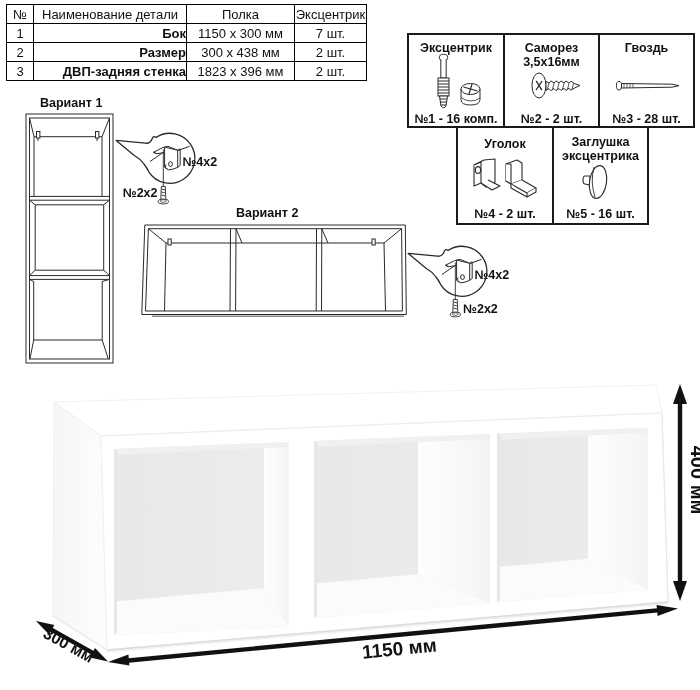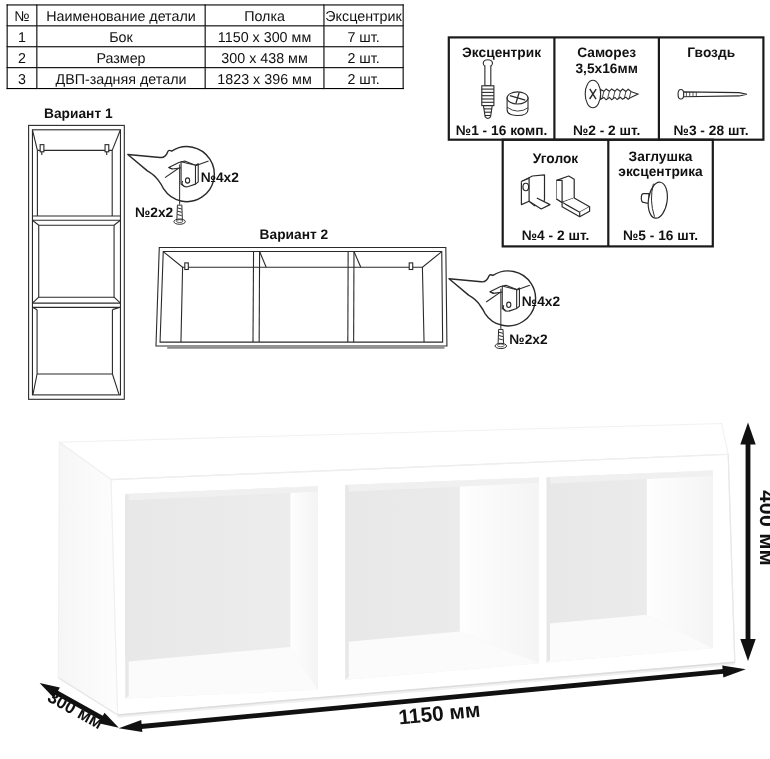--- a/index.html
+++ b/index.html
@@ -1,20 +1,20 @@
 <!DOCTYPE html>
 <html><head>
 <meta charset="utf-8">
 <style>
   html,body{margin:0;padding:0;background:#fff;}
   body{width:700px;height:690px;position:relative;font-family:"Liberation Sans",sans-serif;overflow:hidden;filter:grayscale(1);}
   table.parts{position:absolute;left:6px;top:4px;border-collapse:collapse;table-layout:fixed;}
   table.parts td{border:1px solid #000;font-size:13px;color:#111;padding:0;height:18px;white-space:nowrap;}
   .c{text-align:center;}
-  .l{text-align:center;padding-left:6px;}
+  .l{text-align:right;padding-left:6px;font-weight:bold;}
 </style>
 </head>
 <body>
 
 <table class="parts">
   <tbody>
       <tr>
         <td class="c" style="width:26px">№</td>
         <td class="c" style="width:152px">Наименование детали</td>
         <td class="c" style="width:107px">Полка</td>
@@ -27,21 +27,21 @@
         <td class="c">7 шт.</td>
       </tr>
   <tr>
         <td class="c">2</td>
         <td class="l">Размер</td>
         <td class="c">300 x 438 мм</td>
         <td class="c">2 шт.</td>
       </tr>
   <tr>
         <td class="c">3</td>
-        <td class="l">ДВП-задняя детали</td>
+        <td class="l">ДВП-задняя стенка</td>
         <td class="c">1823 x 396 мм</td>
         <td class="c">2 шт.</td>
       </tr>
 </tbody>
   </table>
 <svg width="700" height="690" viewBox="0 0 700 690" style="position:absolute;left:0;top:0">
 <defs>
   <linearGradient id="gback" x1="0" y1="0" x2="1" y2="0">
     <stop offset="0" stop-color="#e8e8e8"></stop>
         <stop offset="1" stop-color="#ededed"></stop>

